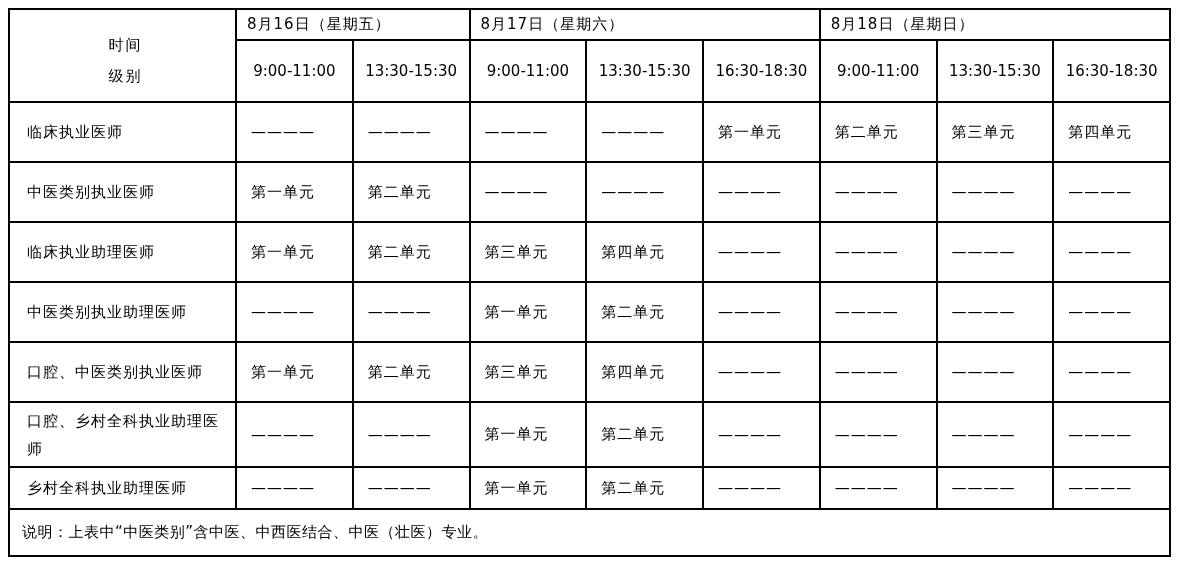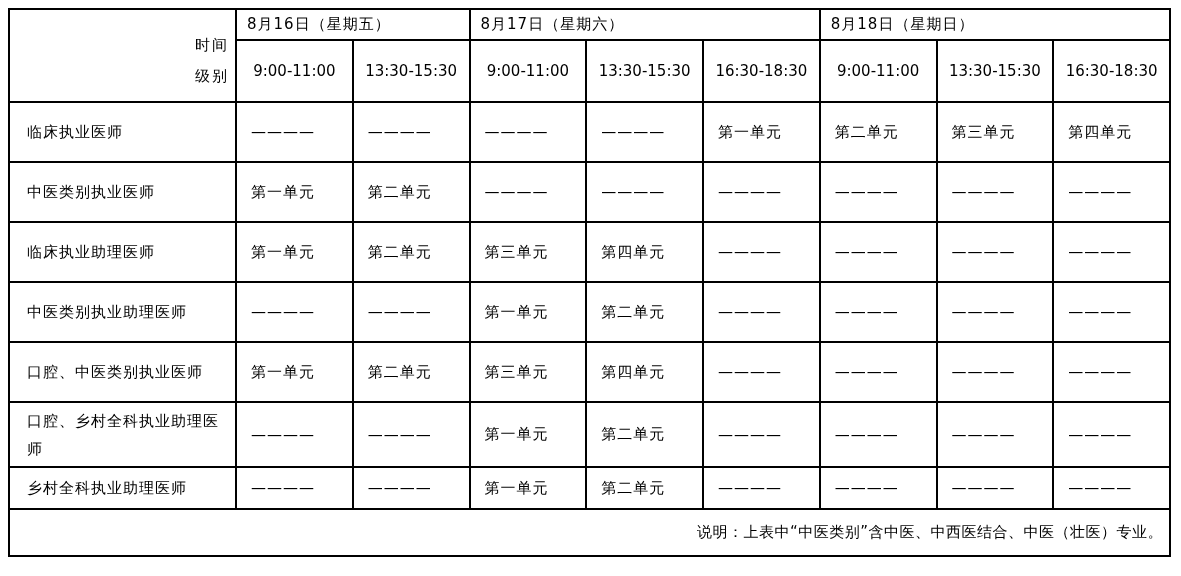--- a/index.html
+++ b/index.html
@@ -38,21 +38,21 @@
     letter-spacing: 1px;
     white-space: nowrap;
   }
   tr.time-row { height: 62px; }
   tr.time-row th.time {
     text-align: center;
     padding: 0 0;
     white-space: nowrap;
   }
   th.corner {
-    text-align: right;
+    text-align: center;
     padding: 12px 6px 2px 12px;
   }
   th.corner .corner-line {
     line-height: 31px;
     font-weight: 400;
     letter-spacing: 2px;
   }
   tbody tr { height: 60px; }
   tbody tr.tall { height: 65px; }
   tbody tr.last { height: 42px; }
@@ -63,21 +63,21 @@
     line-height: 28px;
   }
   td.cell {
     text-align: left;
     padding: 2px 2px 2px 14px;
     letter-spacing: 1px;
     white-space: nowrap;
   }
   tr.note-row { height: 47px; }
   td.note {
-    text-align: right;
+    text-align: left;
     padding: 2px 6px 2px 12px;
     font-weight: 700;
     font-size: 15.5px;
     letter-spacing: 0.5px;
     border-radius: 13px;
   }
 </style>
 </head>
 <body>
 

